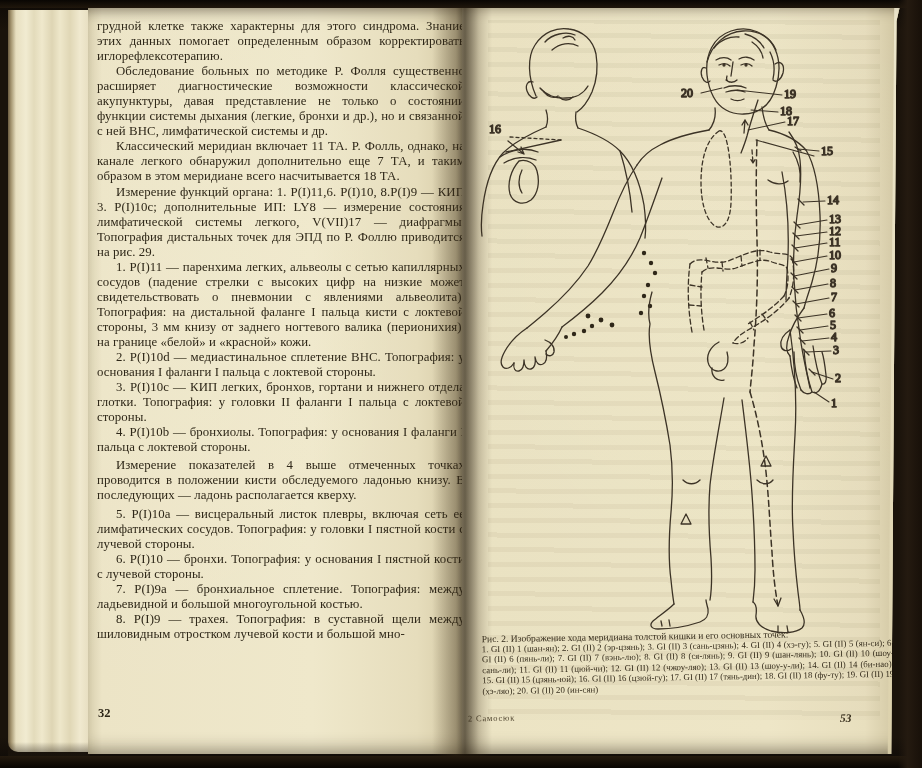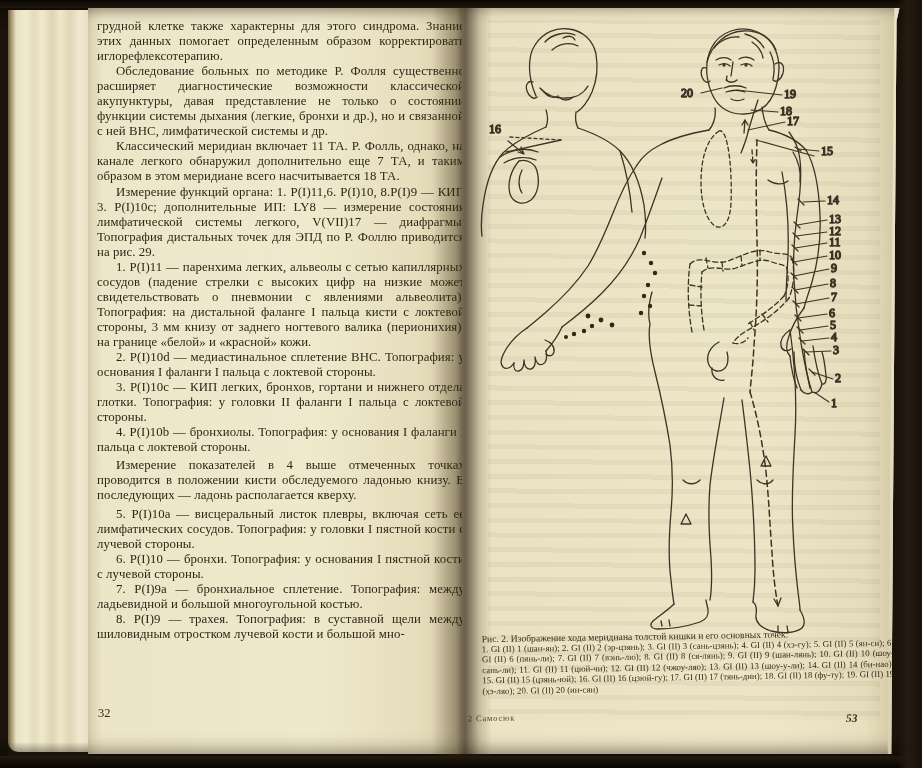--- a/index.html
+++ b/index.html
@@ -17,21 +17,21 @@
     background:
       radial-gradient(120% 90% at 20% 40%, rgba(255,255,240,.10), rgba(0,0,0,0) 60%),
       linear-gradient(90deg,#d8cfae 0,#ece4c6 14px,#efe8cb 60%,#e6ddbc 88%,#d4c9a4 100%),
       #ebe3c5;
     box-shadow:inset 0 14px 14px -12px rgba(40,30,16,.55), inset 0 -16px 16px -12px rgba(40,30,16,.45);
     overflow:hidden;}
   .lp-text{position:absolute;left:9px;top:11px;width:368px;color:#2e2718;
     font-size:12.8px;line-height:15.05px;text-align:justify;letter-spacing:.1px;}
   .lp-text p{margin:0;}
   .lp-text p.ind{text-indent:19px;}
-  .lp-pagenum{position:absolute;left:10px;top:698px;font-weight:normal;font-size:12.5px;color:#2e2718;}
+  .lp-pagenum{position:absolute;left:10px;top:698px;font-weight:bold;font-size:12.5px;color:#2e2718;}
   
   .gutter{position:absolute;left:432px;top:0;width:60px;height:768px;pointer-events:none;
     background:linear-gradient(90deg,rgba(58,44,24,0) 0%,rgba(58,44,24,.38) 40%,rgba(34,25,12,.62) 55%,rgba(58,44,24,.22) 78%,rgba(58,44,24,0) 100%);}
   
   .right-page{position:absolute;left:462px;top:6px;width:438px;height:748px;
     background:
       radial-gradient(90% 70% at 55% 35%, rgba(255,255,238,.08), rgba(0,0,0,0) 70%),
       linear-gradient(90deg,#d9cfae 0,#ece4c4 20px,#eee6c7 70%,#e8dfbe 92%,#cfc4a0 100%),
       #ebe3c3;
     clip-path:polygon(0 0,100% 0,99.2% 2%,98% 100%,0 100%);
@@ -41,21 +41,21 @@
     background:linear-gradient(180deg,#f3eed6,#ddd2ac);transform:rotate(.5deg);opacity:.8;}
   
   .bleed{position:absolute;left:26px;top:14px;width:392px;height:700px;pointer-events:none;opacity:.55;
     background:repeating-linear-gradient(180.3deg,rgba(118,105,70,.16) 0 5px,rgba(118,105,70,.03) 5px 14.7px);
     filter:blur(.6px);}
   .figure-wrap{position:absolute;left:0;top:0;width:438px;height:640px;}
   .caption{position:absolute;left:20px;top:624px;width:412px;color:#352c1c;transform:rotate(-.9deg);}
   .caption .cap-title{font-size:9.6px;line-height:11px;}
   .caption .cap-body{font-size:8.9px;line-height:10.4px;text-align:justify;}
   .rp-signature{position:absolute;left:6px;top:707px;font-size:8.5px;letter-spacing:.8px;color:#544934;transform:rotate(-1deg);}
-  .rp-pagenum{position:absolute;left:378px;top:706px;font-size:11.5px;font-style:italic;font-weight:bold;color:#3a311f;transform:rotate(-1deg);margin-left:6px;}
+  .rp-pagenum{position:absolute;left:378px;top:706px;font-size:11.5px;font-style:italic;font-weight:bold;color:#3a311f;transform:rotate(-1deg);}
   
   .frame-top{position:absolute;left:0;top:0;width:922px;height:8px;background:linear-gradient(180deg,#090603,#20170c);}
   .frame-bottom{position:absolute;left:0;bottom:0;width:922px;height:12px;background:linear-gradient(0deg,#080502,#241a0e);}
   .frame-right{position:absolute;right:0;top:0;width:24px;height:768px;
     background:linear-gradient(90deg,rgba(20,14,8,0),#241a10 40%,#181009);}
   svg text{font-family:"Liberation Serif",serif;font-size:12px;fill:#352c1e;}
 </style>
 </head>
 <body>
 

